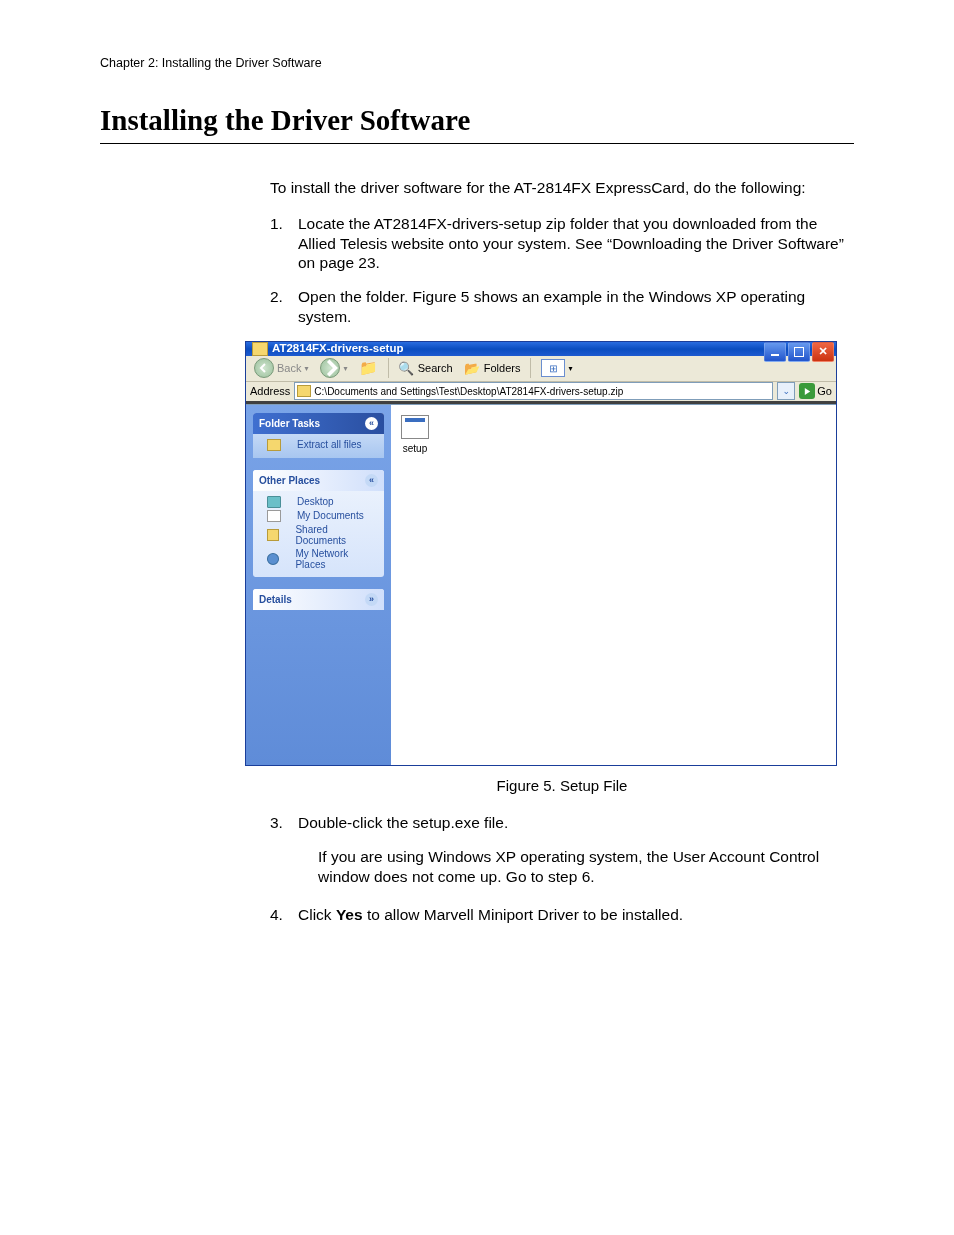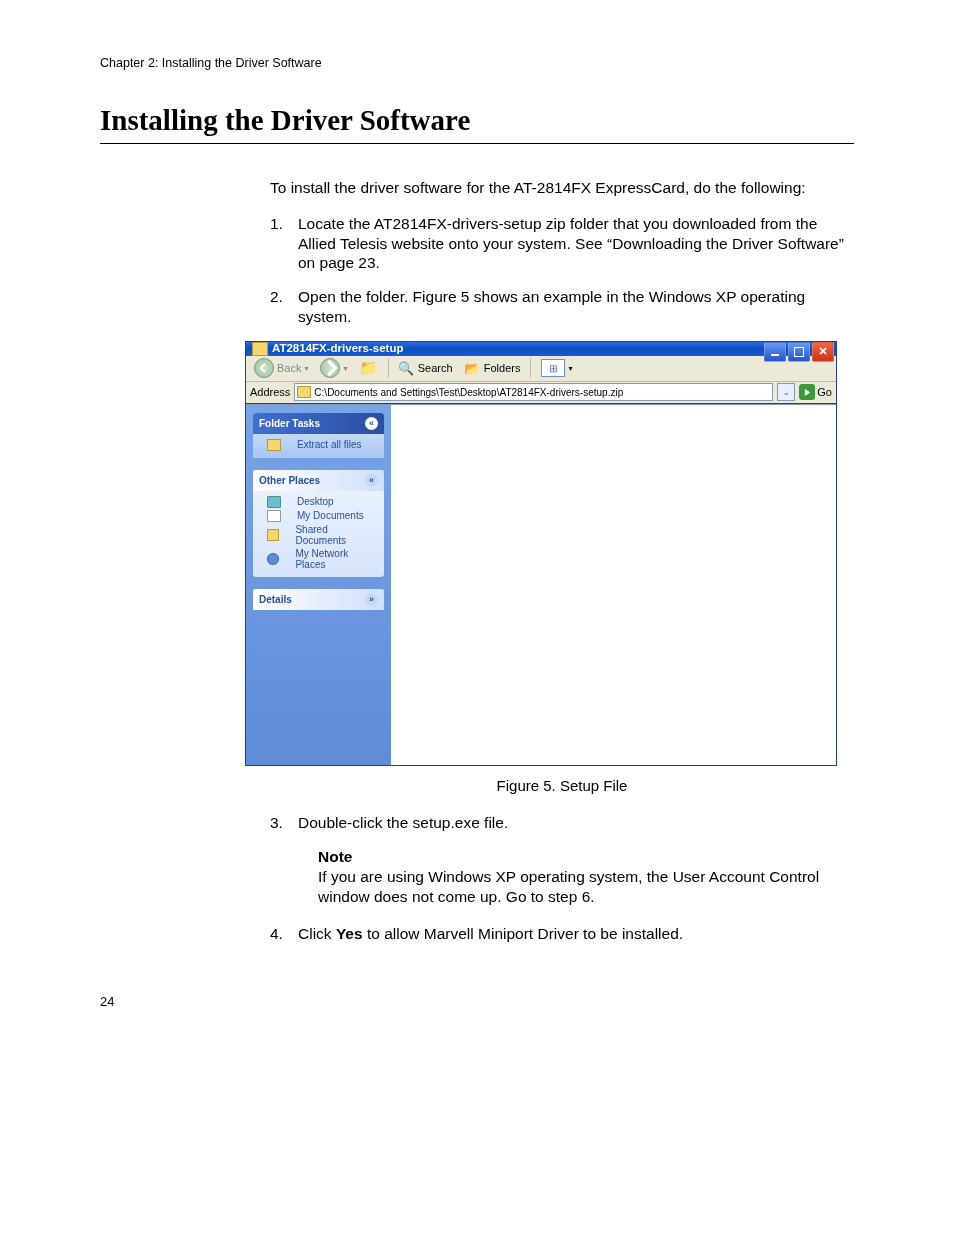--- a/index.html
+++ b/index.html
@@ -125,21 +125,21 @@
   .folders-ico { color:#e7a21a; font-size:13px; }
   .views-box {
     border:1px solid #6a8ed0; width:22px; height:16px;
     display:flex; align-items:center; justify-content:center;
     background:#fff;
     font-size:10px; color:#3a6ec0;
   }
 
   .addrbar {
     background: #ece9d8;
-    border-bottom: 1px solid #404040;
+    border-bottom: 3px solid #404040;
     padding: 2px 4px;
     display: flex;
     align-items: center;
     gap: 4px;
     height: 22px;
     box-sizing: border-box;
   }
   .addr-input {
     flex: 1;
     height: 16px;
@@ -397,40 +397,44 @@
         </div>
 
         <div class="panel">
           <div class="panel-head">
             <span>Details</span>
             <div class="chev">»</div>
           </div>
         </div>
 
       </div>
+      <div class="content">
+        <div class="file-icon">
+          <div class="ic"></div>
+          <span>setup</span>
+        </div>
+      </div>
     </div>
 
   </div>
 
   <div class="body-col">
     <div class="figure-caption">Figure 5. Setup File</div>
 
     <div class="step">
       <div class="num">3.</div>
       <div class="txt">Double-click the setup.exe file.</div>
     </div>
 
 
     <div class="note-block">
-      <div class="note-label">Note</div>
       <div>If you are using Windows XP operating system, the User Account Control window does not come up. Go to step 6.</div>
     </div>
 
     <div class="step">
       <div class="num">4.</div>
       <div class="txt"><span>Click </span><b class="inline">Yes</b><span> to allow Marvell Miniport Driver to be installed.</span></div>
     </div>
 
   </div>
 
-  <div class="page-number">24</div>
 
 </div>
 
 </body></html>

